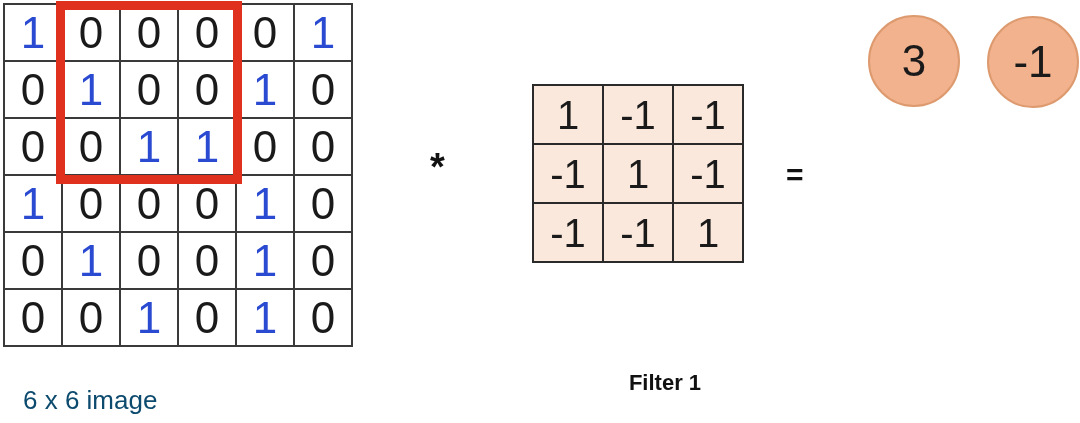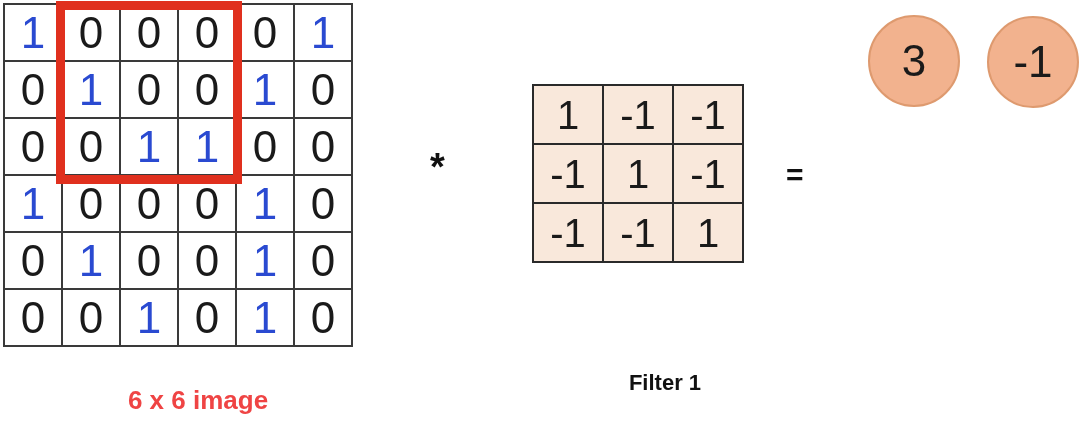--- a/index.html
+++ b/index.html
@@ -17,22 +17,22 @@
     background:#ffffff; display:flex; align-items:center; justify-content:center;
     font-size:44px; line-height:1; color:var(--dark_digit,#1a1a1a);
   }
   .image-grid .cell.b { color:var(--blue_digit,#2a4ad1); }
   
   .red-box {
     position:absolute; left:56px; top:1px; width:186px; height:183px;
     border:9px solid var(--highlight_red,#e0301e); box-sizing:border-box;
   }
   .img-label {
-    position:absolute; left:23px; top:385px; width:350px; text-align:center;
-    font-size:26px; color:#ef4444;font-weight:bold;
+    position:absolute; left:23px; top:385px; width:350px; 
+    font-size:26px; color:#0c4a6e;
   }
   .op-star {
     position:absolute; left:430px; top:146px; font-size:38px; font-weight:700; color:#111111;
   }
   
   .filter-grid {
     position:absolute; left:532px; top:84px;
     display:grid; grid-template-columns:repeat(3,68px); grid-auto-rows:57px;
     gap:2px; padding:2px; background:var(--filter_line,#2a2a2a); width:max-content;
   }

